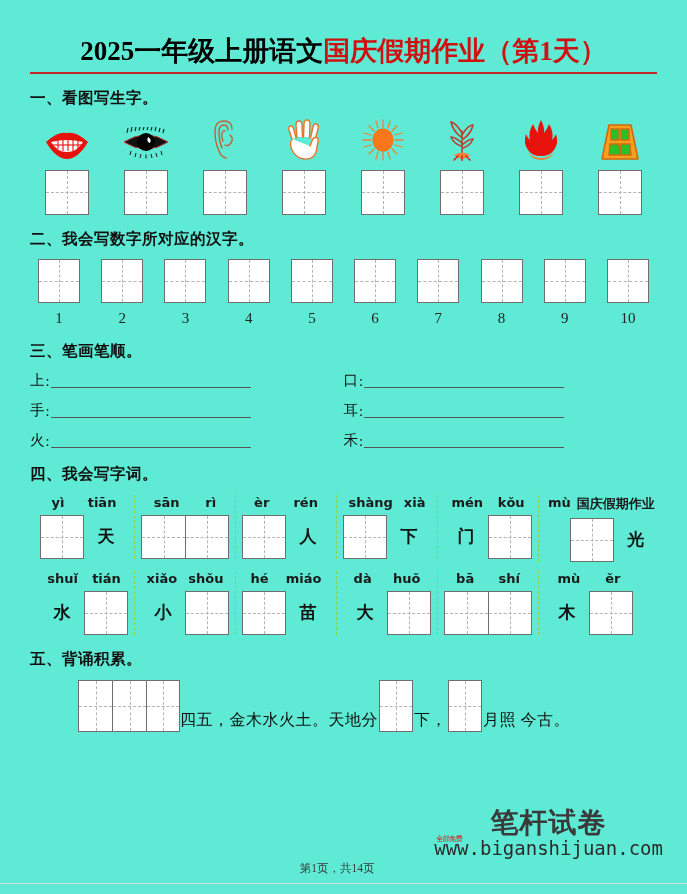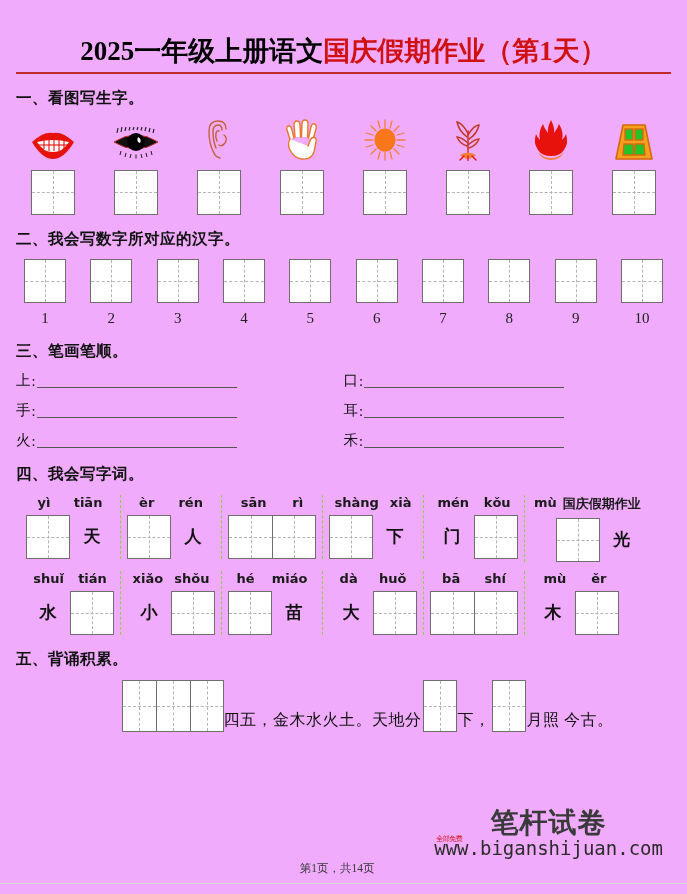--- a/index.html
+++ b/index.html
@@ -5,22 +5,22 @@
   * { box-sizing: border-box; margin: 0; padding: 0; }
   html, body {
     width: 687px; height: 894px;
     background: #ffffff;
     font-family: "Liberation Serif", "DejaVu Serif", serif;
     overflow: hidden;
   }
   .page {
     position: relative;
     width: 687px; height: 894px;
-    background: #f0abfc;
-    padding: 0 16px;
+    background: #5eead4;
+    padding: 0 30px;
   }
 
   
   .title-wrap { padding-top: 36px; }
   .title {
     text-align: center;
     font-family: "Liberation Serif", "DejaVu Serif", serif;
     font-size: 27px;
     font-weight: 700;
     letter-spacing: 0px;
@@ -160,21 +160,20 @@
   .s4-cells.joined .tzg.last { border-right-width: 1.2px; }
   .s4-rowgap { height: 9px; }
 
   
   .s5 { margin-top: 8px; }
   .s5-line {
     margin-top: 10px;
     display: flex;
     align-items: flex-end;
     padding-left: 48px;
-    justify-content: center;
   }
   .s5 .tzg.tall { width: 34px; height: 52px; }
   .s5 .trio { display: flex; }
   .s5 .trio .tzg { border-right-width: 0; }
   .s5 .trio .tzg.last { border-right-width: 1.2px; }
   .s5-text {
     font-size: 16px;
     color: #111;
     white-space: nowrap;
     margin-bottom: 1px;
@@ -480,43 +479,43 @@
             <div class="slot">
               <div class="tzg"></div>
             </div>
             <div class="slot">
               <span>天</span>
             </div>
           </div>
         </div>
         <div class="s4-group">
           <div class="s4-pin">
+            <span>sān</span>
+            <span>rì</span>
+          </div>
+          <div class="s4-cells joined">
+            <div class="slot">
+              <div class="tzg"></div>
+            </div>
+            <div class="slot">
+              <div class="tzg last"></div>
+            </div>
+          </div>
+        </div>
+        <div class="s4-group">
+          <div class="s4-pin">
             <span>èr</span>
             <span>rén</span>
           </div>
           <div class="s4-cells">
             <div class="slot">
               <div class="tzg"></div>
             </div>
             <div class="slot">
               <span>人</span>
-            </div>
-          </div>
-        </div>
-        <div class="s4-group">
-          <div class="s4-pin">
-            <span>sān</span>
-            <span>rì</span>
-          </div>
-          <div class="s4-cells joined">
-            <div class="slot">
-              <div class="tzg"></div>
-            </div>
-            <div class="slot">
-              <div class="tzg last"></div>
             </div>
           </div>
         </div>
         <div class="s4-group">
           <div class="s4-pin">
             <span>shàng</span>
             <span>xià</span>
           </div>
           <div class="s4-cells">
             <div class="slot">

